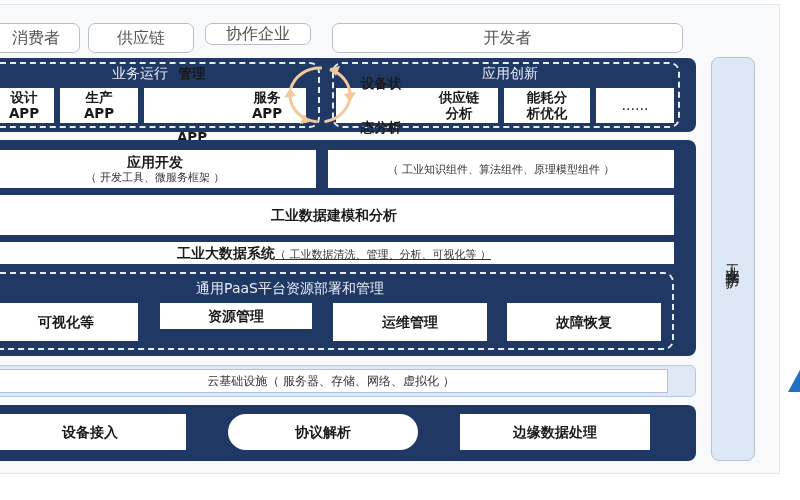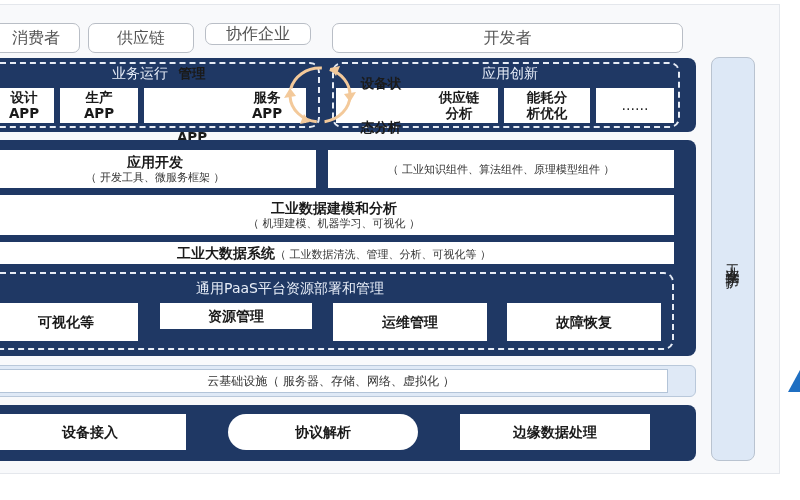--- a/index.html
+++ b/index.html
@@ -94,25 +94,24 @@
 <div class="abs navy" style="left:-10px;top:140px;width:706px;height:216px;"></div>
 <div class="abs wbox big" style="left:-6px;top:150px;width:322px;height:38px;">
     <span>应用开发</span>
     <span class="sub">（ 开发工具、微服务框架 ）</span>
   </div>
 <div class="abs wbox big" style="left:328px;top:150px;width:346px;height:38px;">
     <span class="sub">（ 工业知识组件、算法组件、原理模型组件 ）</span>
   </div>
 <div class="abs wbox big" style="left:-6px;top:195px;width:680px;height:40px;">
     <span>工业数据建模和分析</span>
-    <span class="sub">（ 机理建模、机器学习、可视化 ）</span>
   </div>
 <div class="abs wbox big" style="left:-6px;top:242px;width:680px;height:22px;flex-direction:row;">
     <span>工业大数据系统</span>
-    <span class="sub" style="margin-top:4px;">（ 工业数据清洗、管理、分析、可视化等 ）</span>
+    <span class="sub" style="margin-top:4px;text-decoration:underline;">（ 工业数据清洗、管理、分析、可视化等 ）</span>
   </div>
 
 <div class="abs dash" style="left:-10px;top:272px;width:684px;height:78px;"></div>
 <div class="abs section-title" style="left:140px;top:280px;width:300px;">通用PaaS平台资源部署和管理</div>
 <div class="abs wbox big" style="left:-6px;top:303px;width:144px;height:38px;">
     <span>可视化等</span>
   </div>
 <div class="abs wbox big" style="left:160px;top:303px;width:152px;height:26px;">
     <span>资源管理</span>
   </div>

